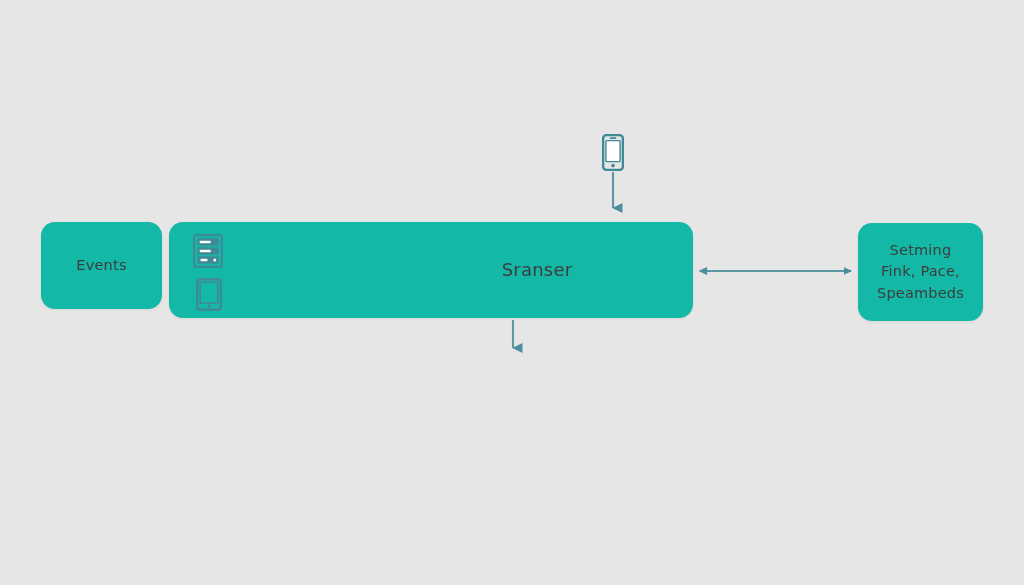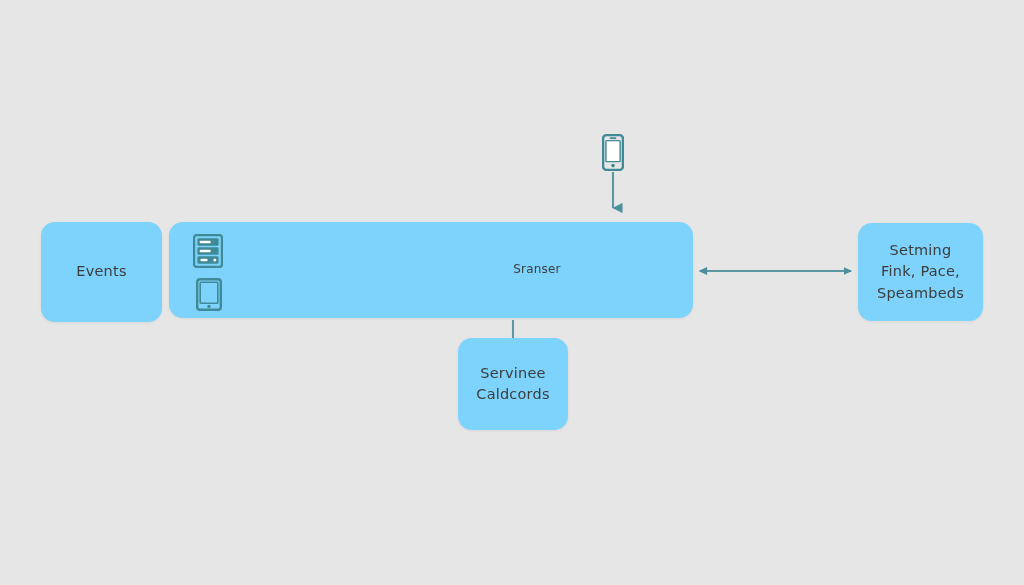--- a/index.html
+++ b/index.html
@@ -13,60 +13,60 @@
     font-family: "DejaVu Sans", sans-serif;
     overflow: hidden;
   }
   #canvas {
     position: relative;
     width: 1024px;
     height: 585px;
   }
   .node {
     position: absolute;
-    background: #7dd3fc;
+    background: #14b8a6;
     border-radius: 14px;
     box-sizing: border-box;
     display: flex;
     align-items: center;
     justify-content: center;
     text-align: center;
     color: #3d3d3d;
     font-size: 14.5px;
     line-height: 1.45;
     letter-spacing: 0.2px;
     box-shadow: 0 1px 3px rgba(0,0,0,0.07);
   }
   .node-label {
     white-space: pre-line;
   }
   
   #node-events {
-    left: 41px; top: 222px; width: 121px; height: 100px;
+    left: 41px; top: 222px; width: 121px; height: 87px;
   }
   #node-hub {
     left: 169px; top: 222px; width: 524px; height: 96px;
     justify-content: flex-start;
   }
   #node-settings {
     left: 858px; top: 223px; width: 125px; height: 98px;
   }
   #node-records {
     left: 458px; top: 338px; width: 110px; height: 92px;
   }
   
   .hub-label {
     position: absolute;
     top: 0;
     height: 96px;
     display: flex;
     align-items: center;
     justify-content: center;
     color: #3d3d3d;
-    font-size: 12px;
+    font-size: 18px;
     letter-spacing: 0.2px;
   }
   #hub-label-primary { left: 303px; width: 130px; }
   #hub-label-secondary { left: 424px; width: 130px; }
 
   
   .icon {
     position: absolute;
   }
   #icon-server { left: 193px; top: 234px; }
@@ -131,24 +131,20 @@
   <div class="node" id="node-hub">
     <span class="hub-label" id="hub-label-primary">Sranser</span>
   </div>
 
   <div class="node" id="node-settings">
     <span class="node-label">Setming
 Fink, Pace,
 Speambeds</span>
   </div>
 
-  <div class="node" id="node-records">
-    <span class="node-label">Servinee
-Caldcords</span>
-  </div>
 
   <span class="icon" id="icon-server">
     <svg width="30" height="34" viewBox="0 0 30 34" xmlns="http://www.w3.org/2000/svg">
       <rect x="1.1" y="1.1" width="27.8" height="31.8" rx="2.4" fill="none" stroke="#3f8a96" stroke-width="2.2"></rect>
       <rect x="4.4" y="4.3" width="21.2" height="7.4" rx="1.3" fill="#3f8a96"></rect>
       <rect x="6.6" y="6.7" width="11.2" height="2.5" rx="1.2" fill="#ffffff"></rect>
       <rect x="4.4" y="13.3" width="21.2" height="7.4" rx="1.3" fill="#3f8a96"></rect>
       <rect x="6.6" y="15.7" width="11.2" height="2.5" rx="1.2" fill="#ffffff"></rect>
       <rect x="4.4" y="22.3" width="21.2" height="7.4" rx="1.3" fill="#3f8a96"></rect>
       <rect x="7.4" y="24.7" width="7.2" height="2.6" rx="1.2" fill="#ffffff"></rect>

